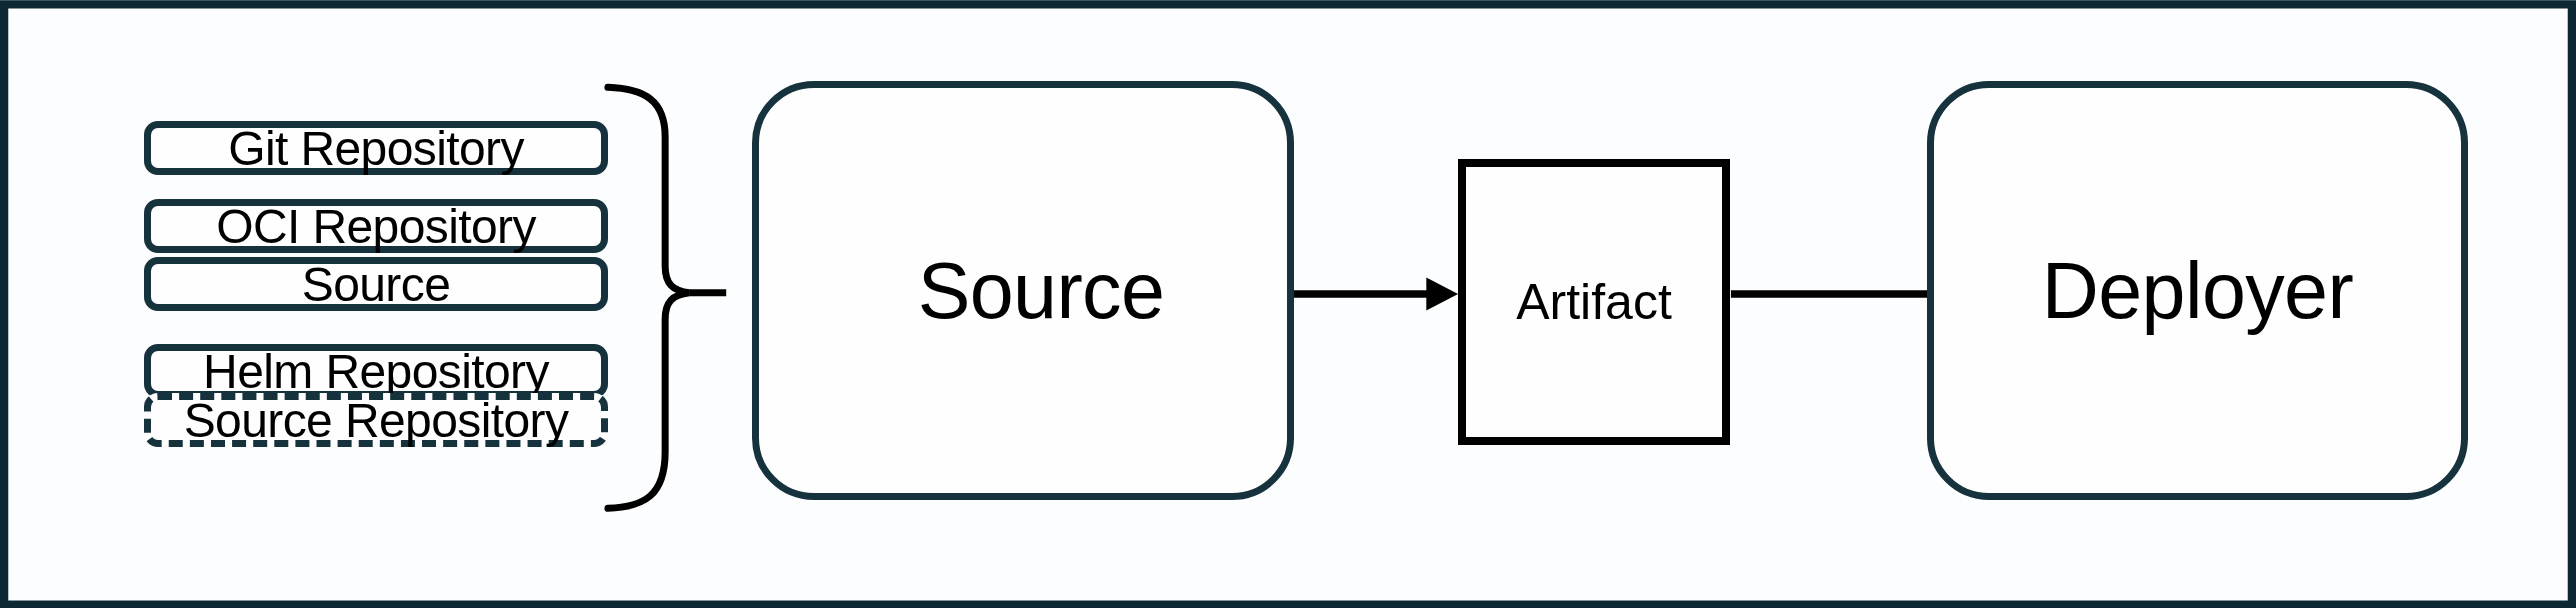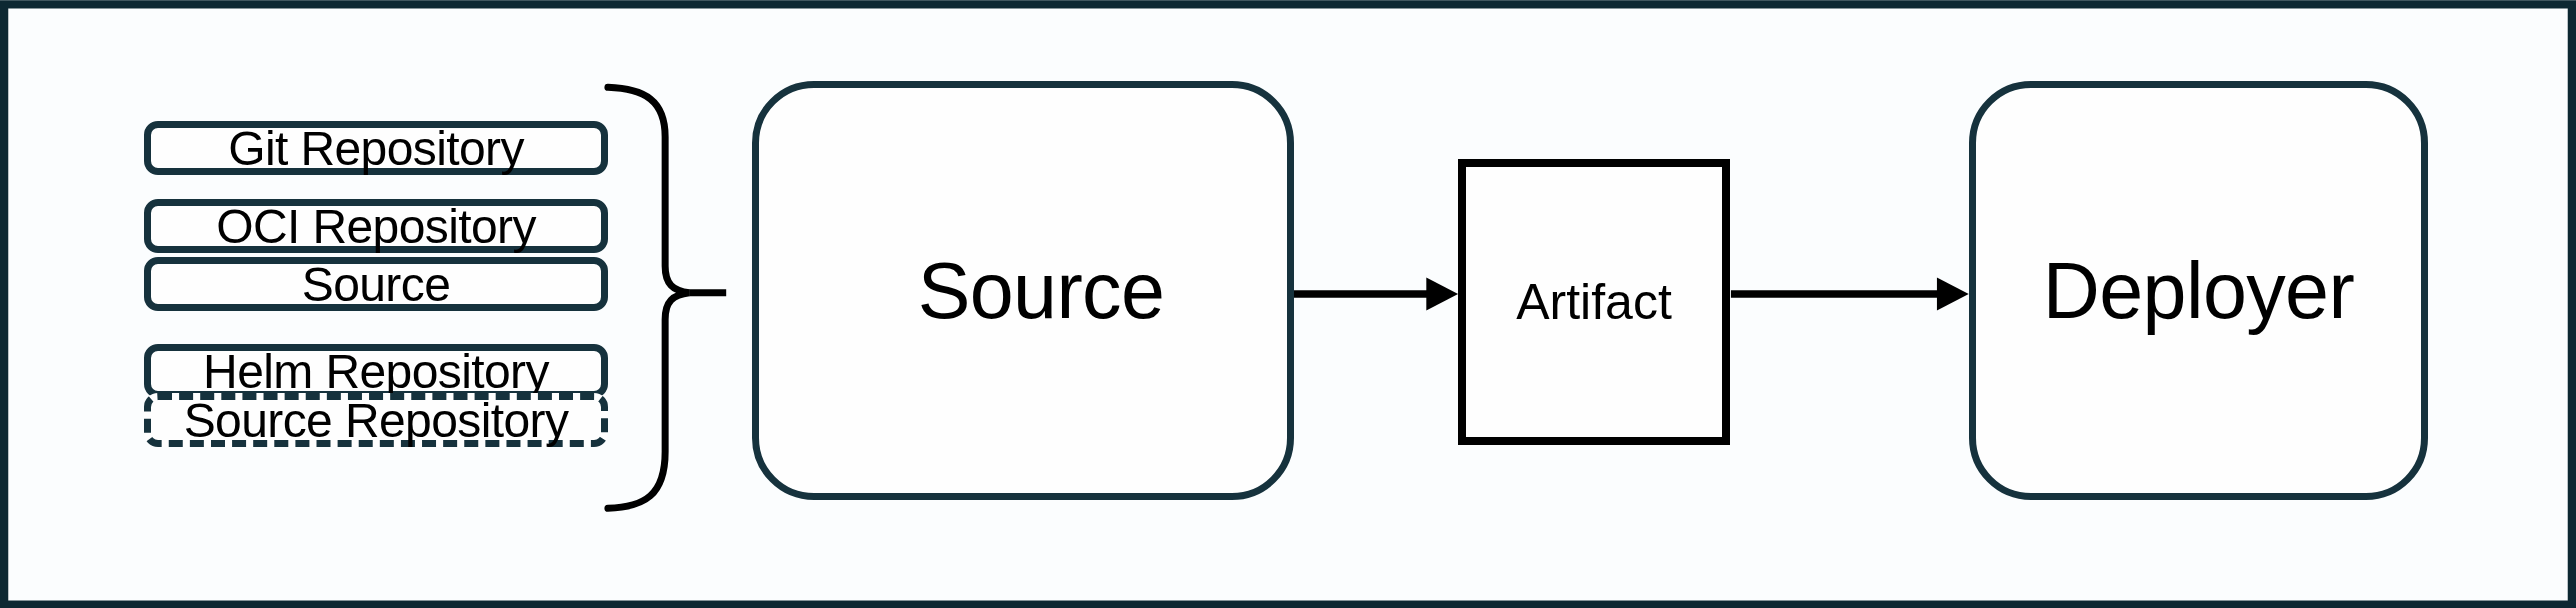--- a/index.html
+++ b/index.html
@@ -49,21 +49,21 @@
   }
   .big-node {
     top: 81px;
     height: 419px;
     border: 7px solid #16323d;
     border-radius: 62px;
     font-size: 79px;
     letter-spacing: -0.6px;
   }
   #source-node { left: 752px; width: 542px; padding-left: 36px; }
-  #deployer-node { left: 1969px; width: 459px; }
+  #deployer-node { left: 1927px; width: 541px; }
   #artifact-node {
     left: 1458px;
     top: 159px;
     width: 272px;
     height: 286px;
     border: 8.3px solid #000000;
     border-radius: 0;
     font-size: 50px;
   }
 </style>

